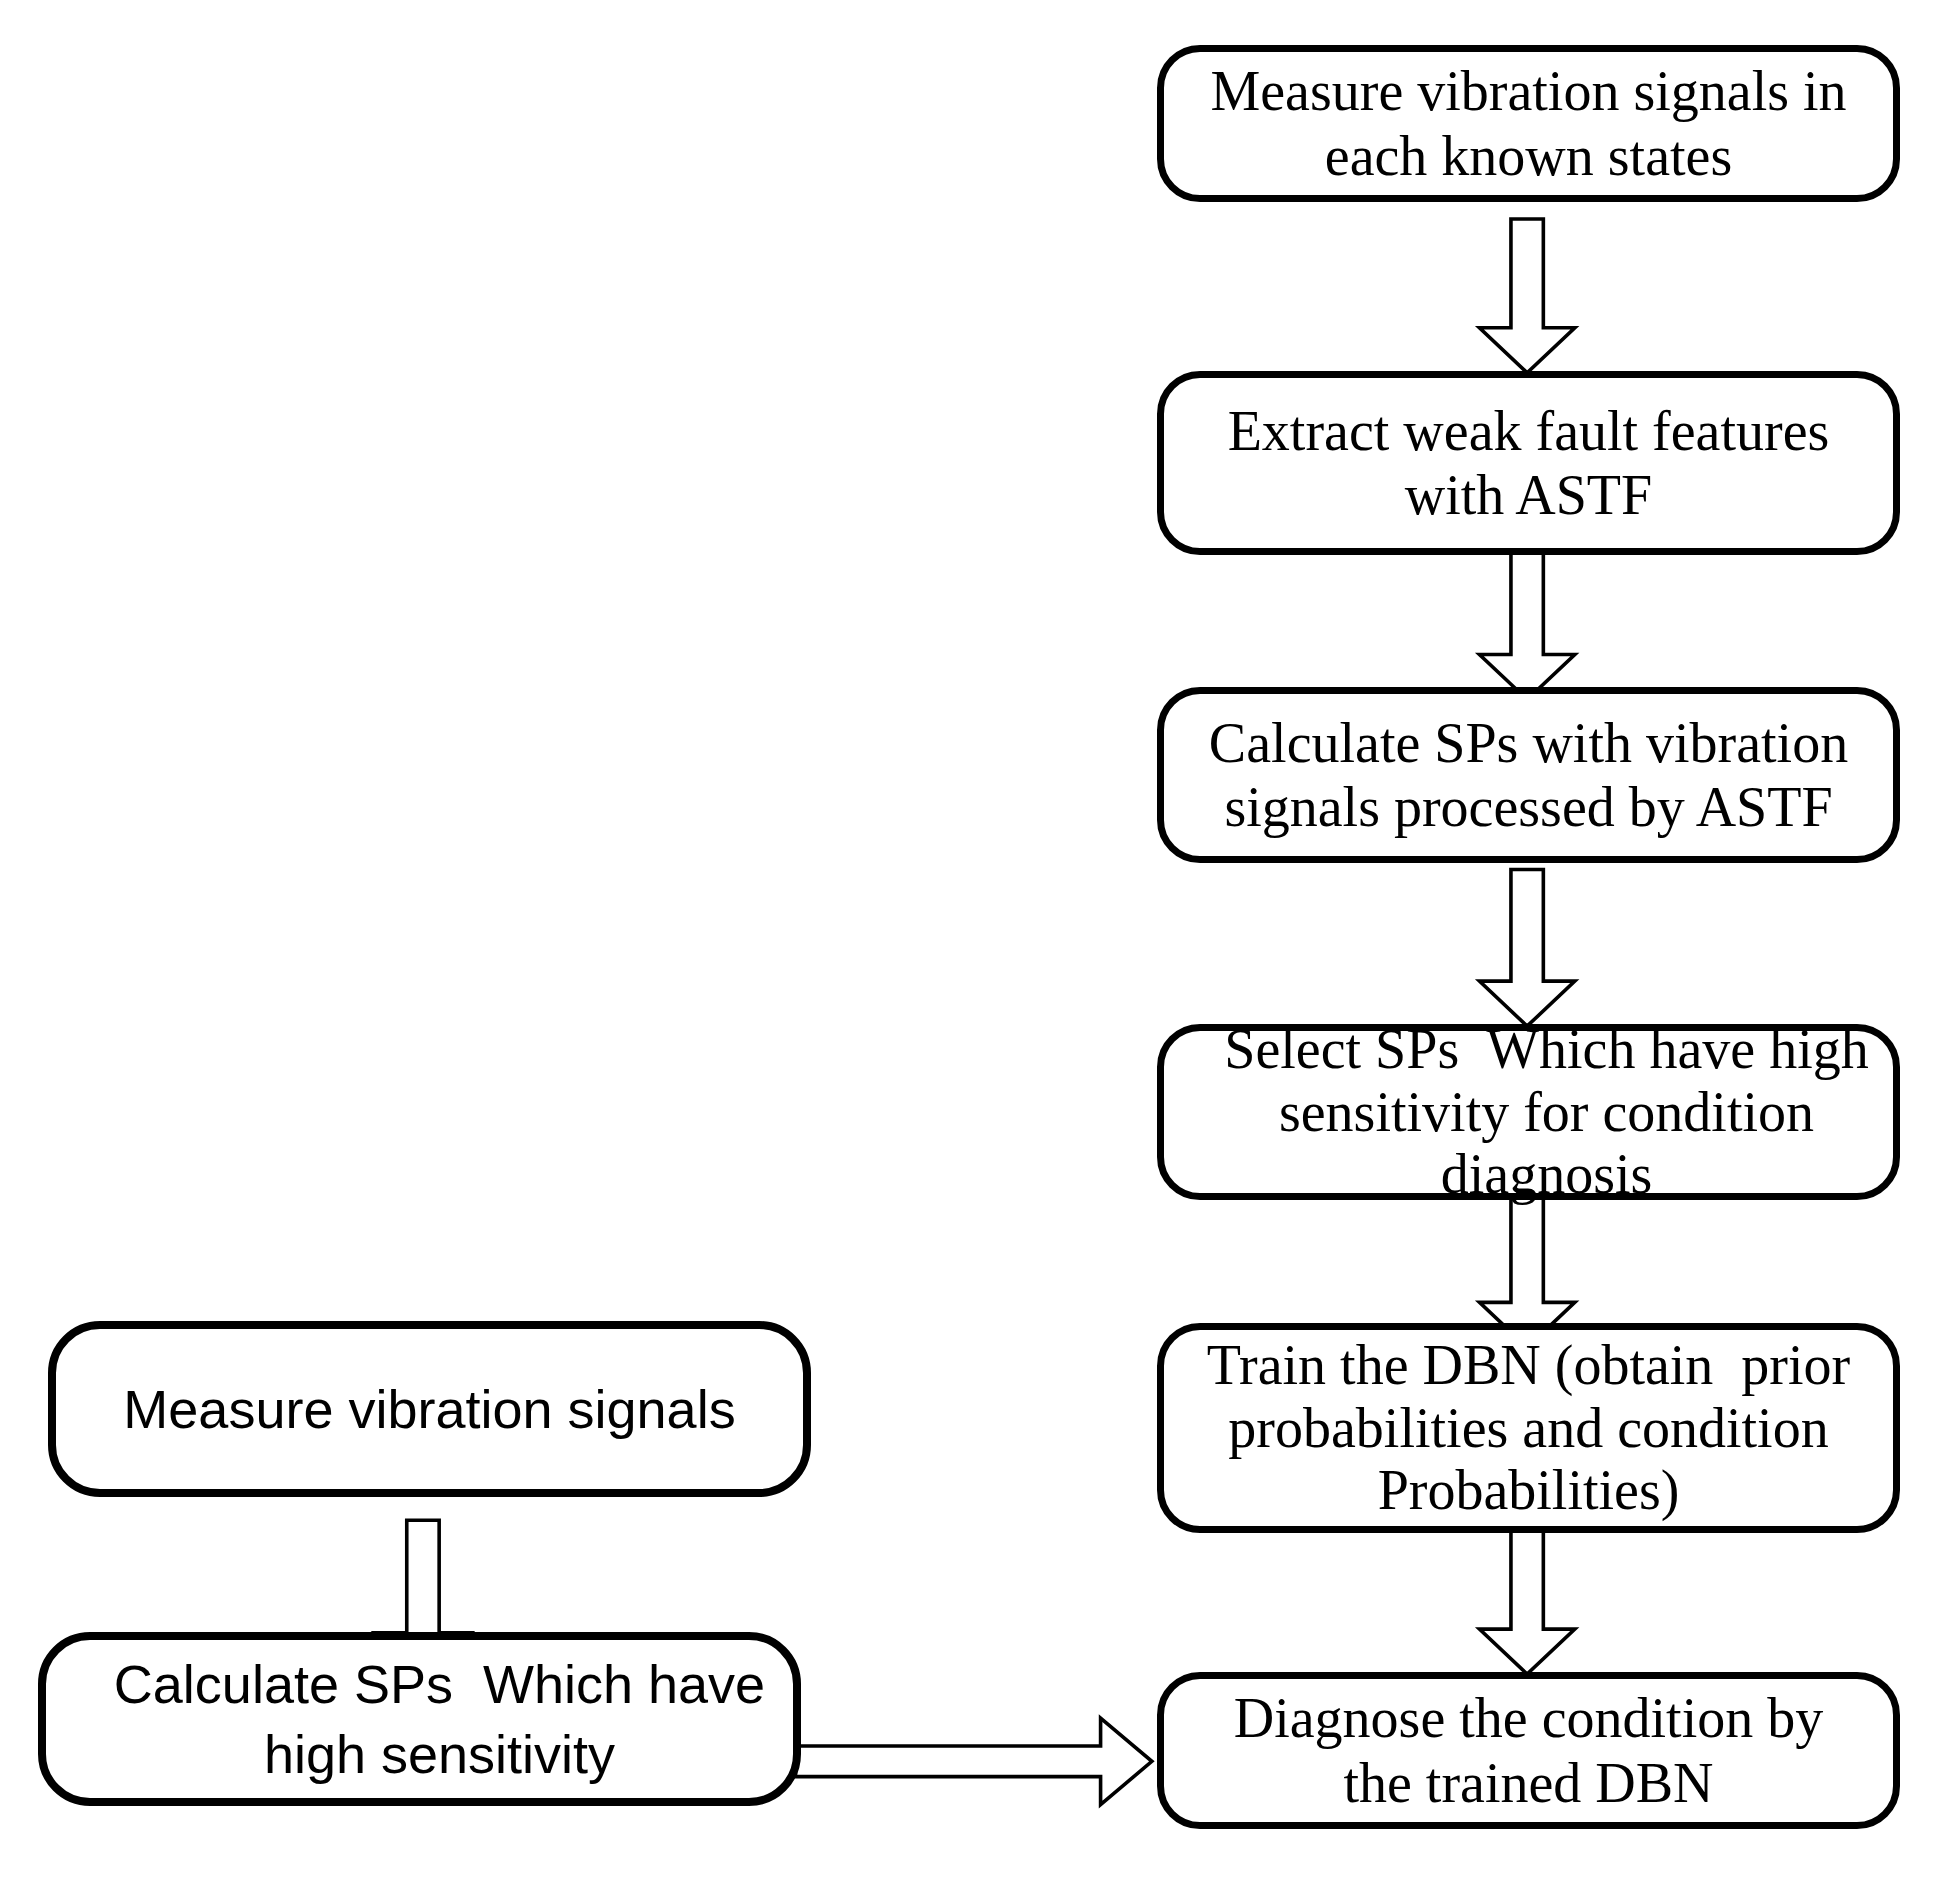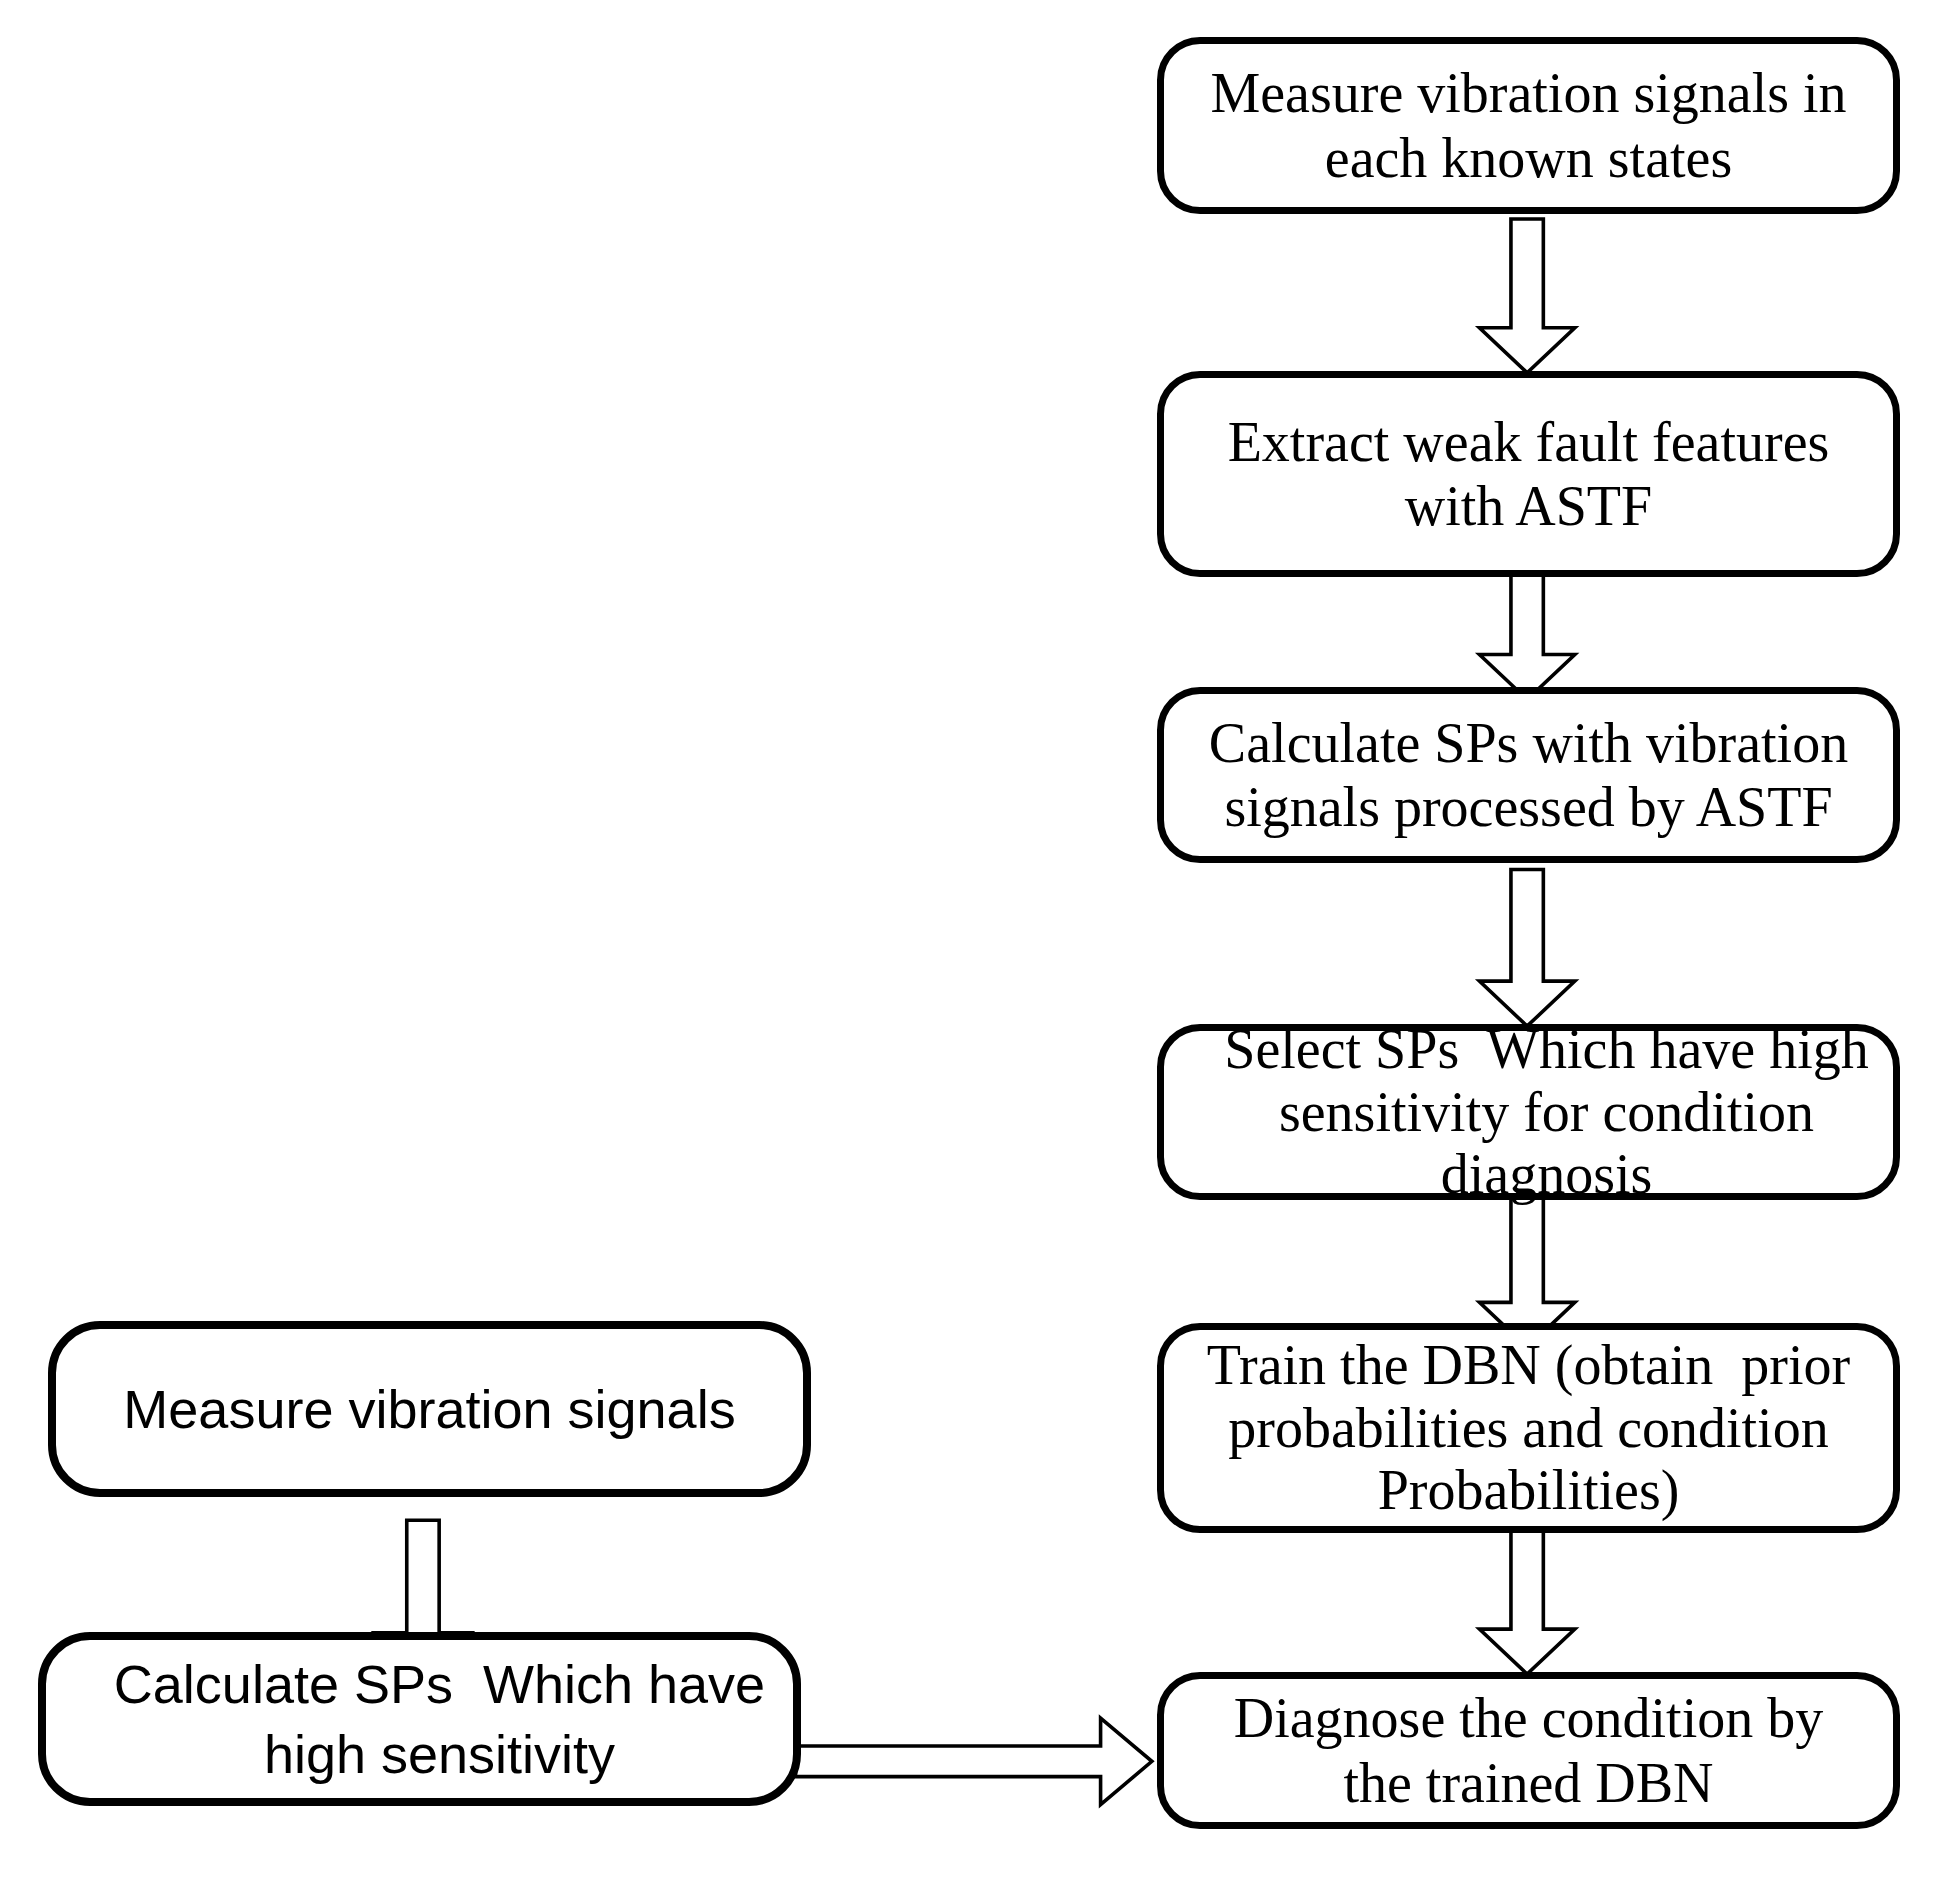--- a/index.html
+++ b/index.html
@@ -44,22 +44,22 @@
   }
   .sans-box {
     border-radius: 52px;
     border-width: 8px;
     font-family: "Liberation Sans", "DejaVu Sans", sans-serif;
     font-size: 54px;
     line-height: 1.3;
     left: 38px;
     width: 763px;
   }
-  .box-r1 { top: 37px;   height: 177px; }
-  .box-r2 { top: 371px;  height: 206px; }
+  .box-r1 { top: 45px;   height: 157px; }
+  .box-r2 { top: 371px;  height: 184px; }
   .box-r3 { top: 687px;  height: 176px; }
   .box-r4 { top: 1024px; height: 176px; line-height: 1.12; padding-left: 36px; }
   .box-r5 { top: 1312px; height: 210px; line-height: 1.12; margin-top: 11px; }
   .box-r6 { top: 1672px; height: 157px; }
   .box-l1 { top: 1321px; height: 176px; margin-left: 10px; }
   .box-l2 { top: 1632px; height: 174px; padding-left: 40px; }
   .arrow {
     fill: #ffffff;
     stroke: #000000;
     stroke-width: 4;

